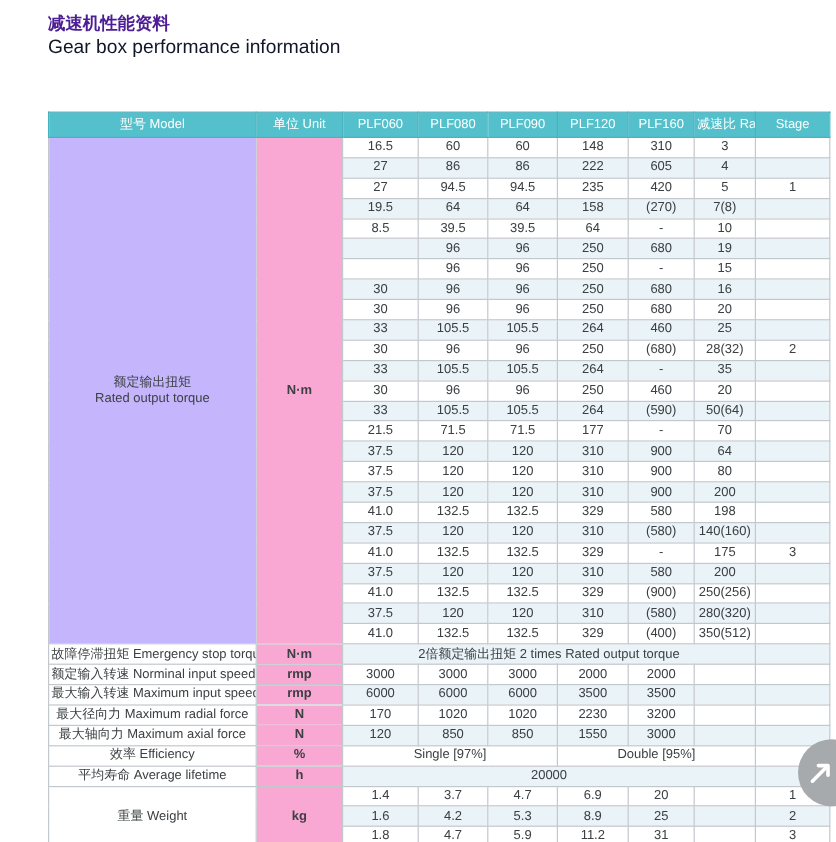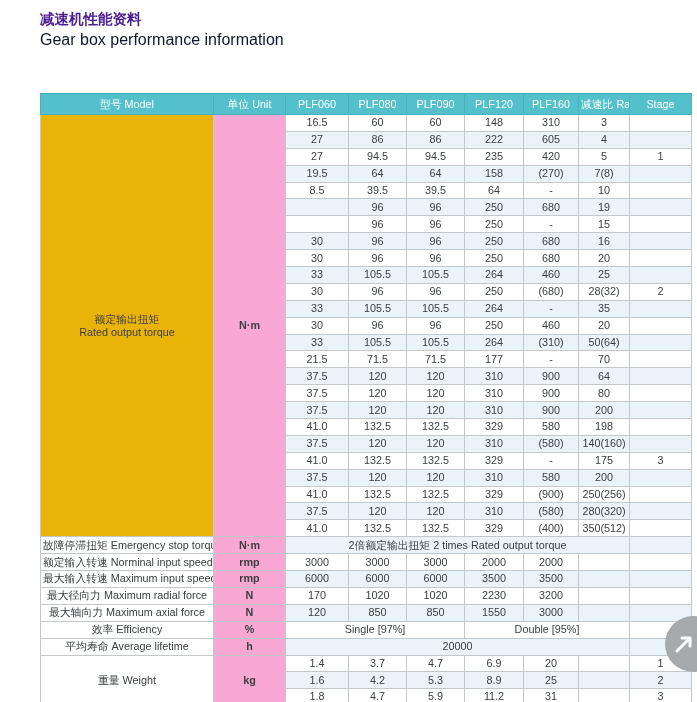--- a/index.html
+++ b/index.html
@@ -45,21 +45,21 @@
   
   table.spec { border: 1px solid #9aa0a4; border-bottom: 2px solid #85898d; }
   td.lab {
     text-align: left;
     padding-left: 12px;
     background: #ffffff;
   }
   td.unit { background: #f9a8d4; font-weight: bold; }
   td.model-merged {
     text-align: left; padding-left: 13px;
-    background: #eab308; line-height: 15px;
+    background: #c4b5fd; line-height: 15px;
     white-space: normal;
   }
   tr.alt td.v { background: #e9f3f8; }
   td.v { background: #ffffff; }
   td.stage-in { border-top-style: hidden; }
   .fab {
     position: absolute;
     left: 665px; top: 616px;
     width: 56px; height: 56px;
     border-radius: 50%;
@@ -217,21 +217,21 @@
         <td class="v">250</td>
         <td class="v">460</td>
         <td class="v">20</td>
         <td class="v stage-in"></td>
       </tr>
       <tr class="alt">
         <td class="v">33</td>
         <td class="v">105.5</td>
         <td class="v">105.5</td>
         <td class="v">264</td>
-        <td class="v">(310)</td>
+        <td class="v">(590)</td>
         <td class="v">50(64)</td>
         <td class="v stage-in"></td>
       </tr>
       <tr>
         <td class="v">21.5</td>
         <td class="v">71.5</td>
         <td class="v">71.5</td>
         <td class="v">177</td>
         <td class="v">-</td>
         <td class="v">70</td>

